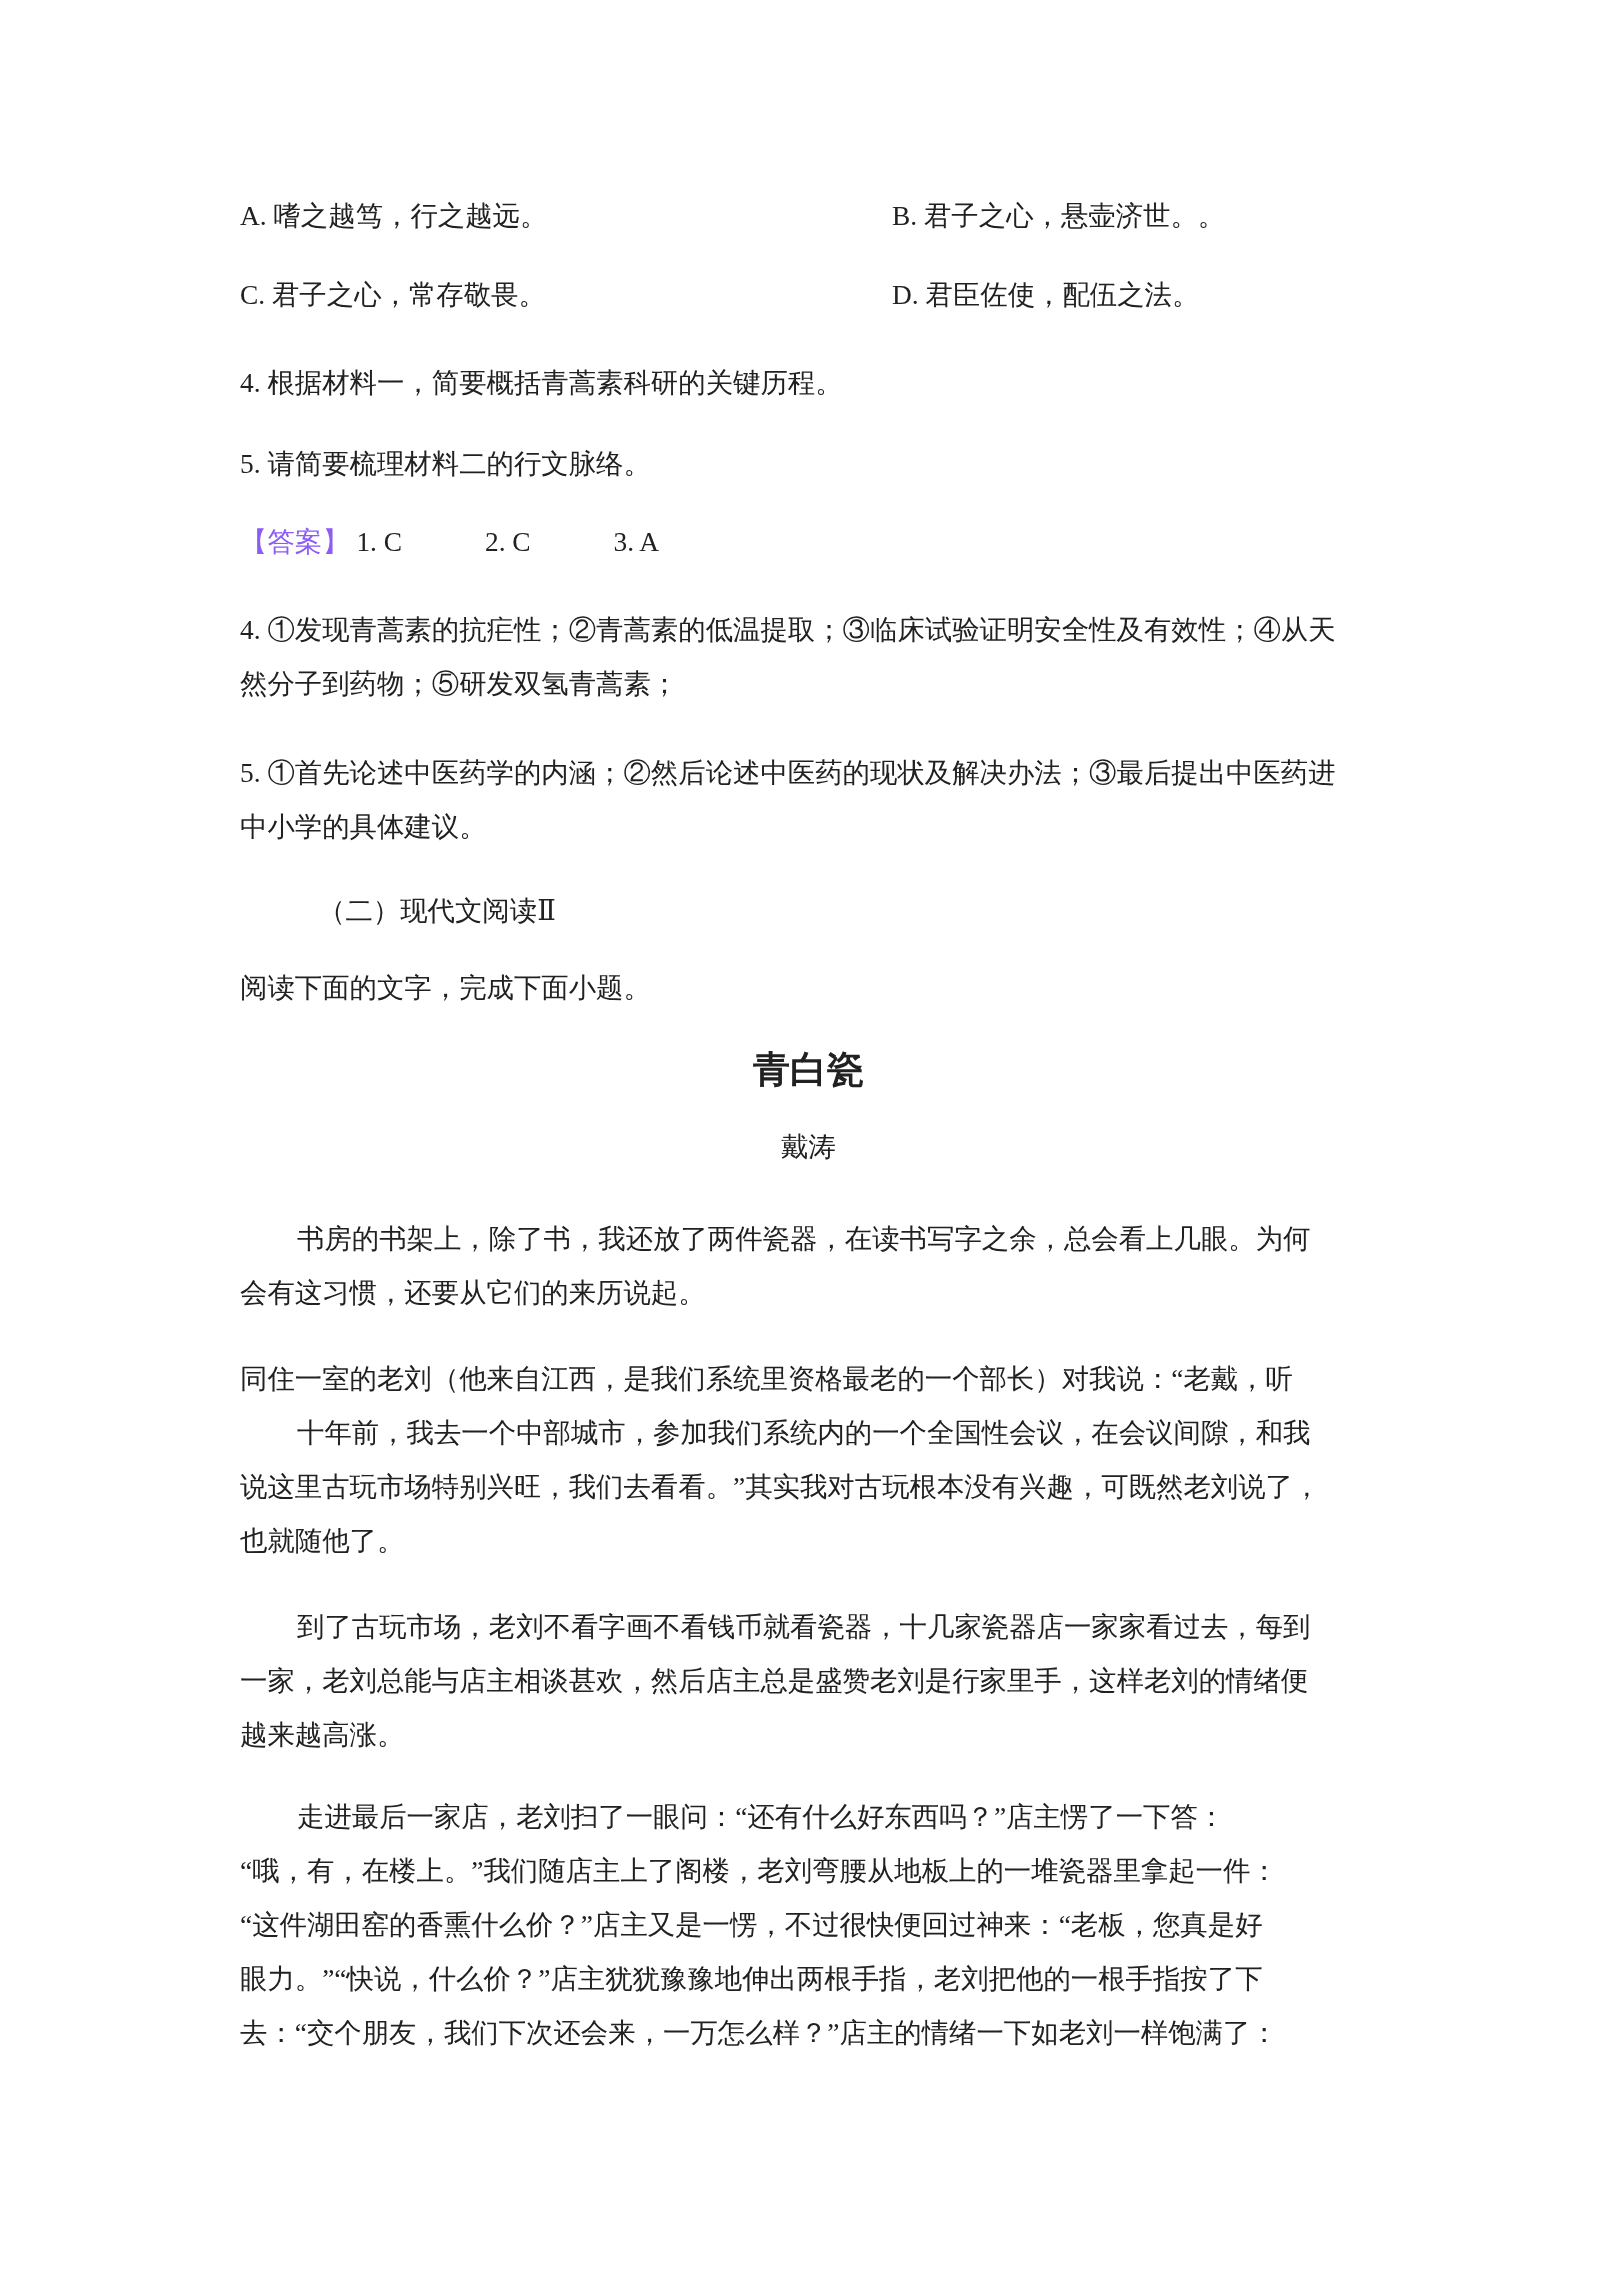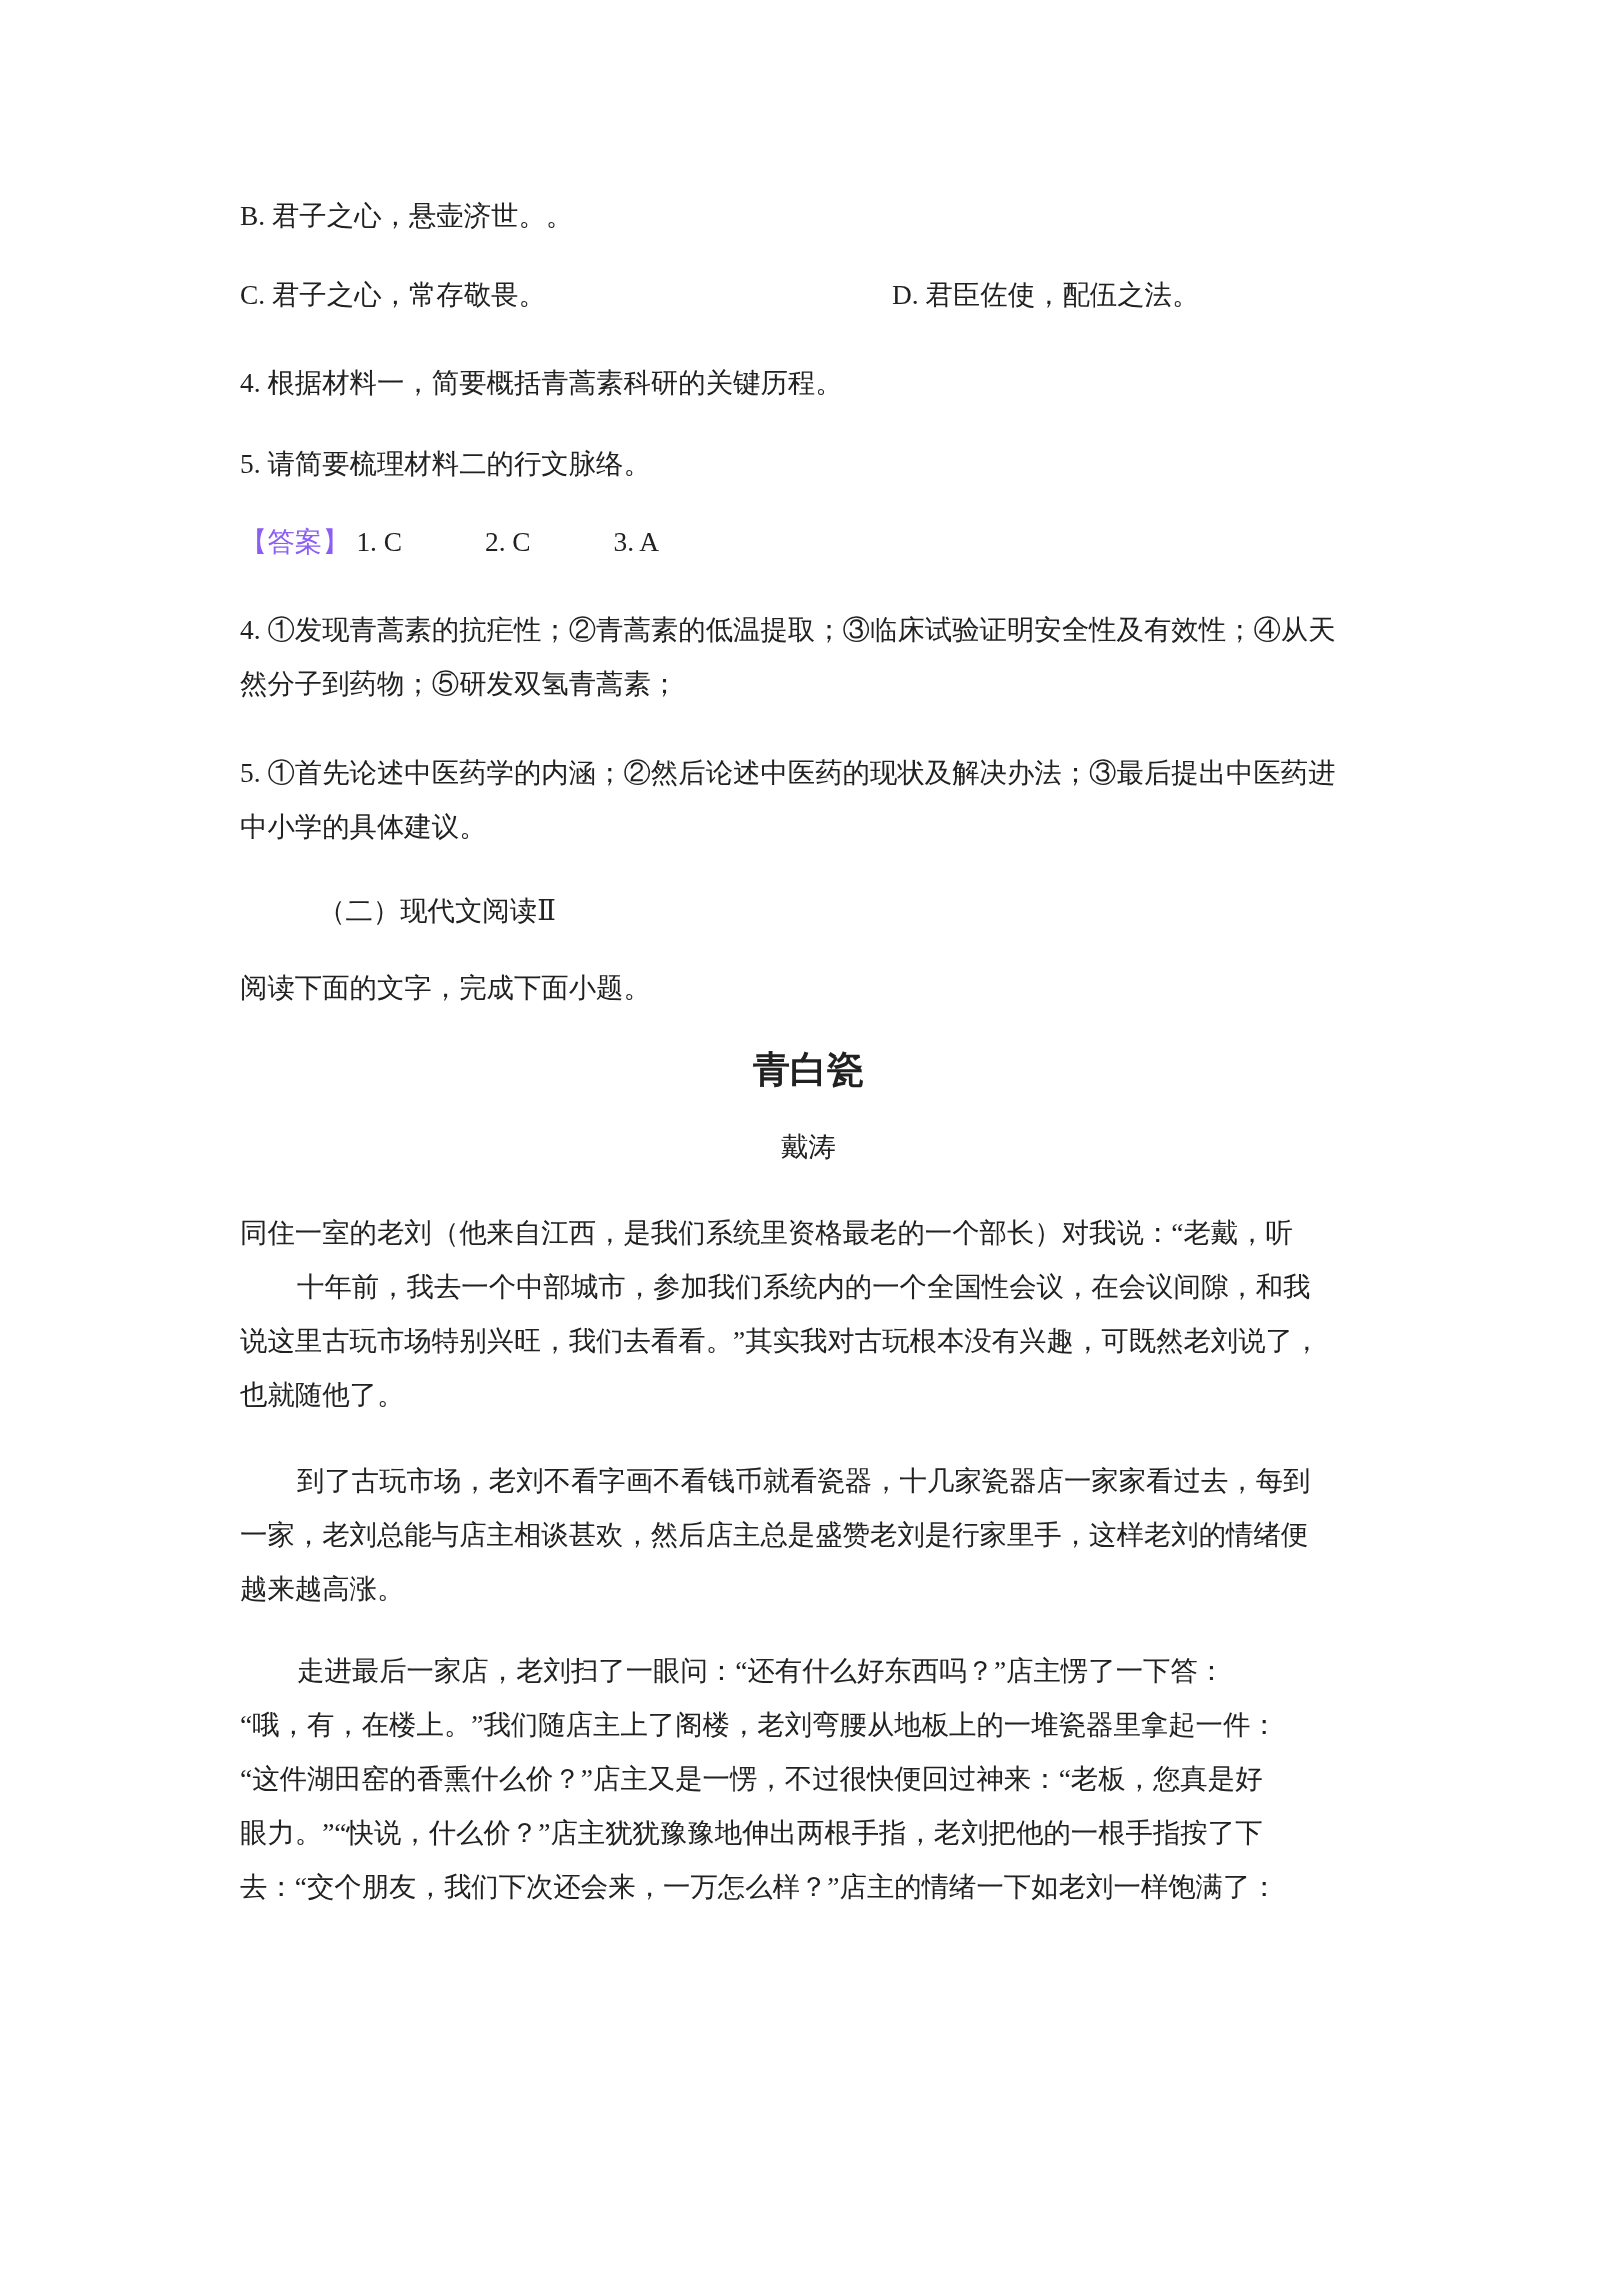--- a/index.html
+++ b/index.html
@@ -61,20 +61,21 @@
   .para-2 { margin-top: 32px; }
   .para-3 { margin-top: 32px; }
   .para-4 { margin-top: 27.4px; }
 </style>
 </head>
 <body>
 
 <div class="doc">
 
   <div class="row-options">
+    <span class="opt-left">A. 嗜之越笃，行之越远。</span>
     <span class="opt-right">B. 君子之心，悬壶济世。。</span>
   </div>
 
   <div class="row-options row-options-2">
     <span class="opt-left">C. 君子之心，常存敬畏。</span>
     <span class="opt-right">D. 君臣佐使，配伍之法。</span>
   </div>
 
   <div class="line question-4">4. 根据材料一，简要概括青蒿素科研的关键历程。</div>
 
@@ -98,20 +99,24 @@
   </div>
 
   <div class="section-heading">（二）现代文阅读Ⅱ</div>
 
   <div class="line instruction">阅读下面的文字，完成下面小题。</div>
 
   <div class="story-title">青白瓷</div>
 
   <div class="story-author">戴涛</div>
 
+  <div class="para-1">
+    <div class="line indent">书房的书架上，除了书，我还放了两件瓷器，在读书写字之余，总会看上几眼。为何</div>
+    <div class="line">会有这习惯，还要从它们的来历说起。</div>
+  </div>
 
   <div class="para-2">
     <div class="line">同住一室的老刘（他来自江西，是我们系统里资格最老的一个部长）对我说：“老戴，听</div>
     <div class="line indent">十年前，我去一个中部城市，参加我们系统内的一个全国性会议，在会议间隙，和我</div>
     <div class="line">说这里古玩市场特别兴旺，我们去看看。”其实我对古玩根本没有兴趣，可既然老刘说了，</div>
     <div class="line">也就随他了。</div>
   </div>
 
   <div class="para-3">
     <div class="line indent">到了古玩市场，老刘不看字画不看钱币就看瓷器，十几家瓷器店一家家看过去，每到</div>

